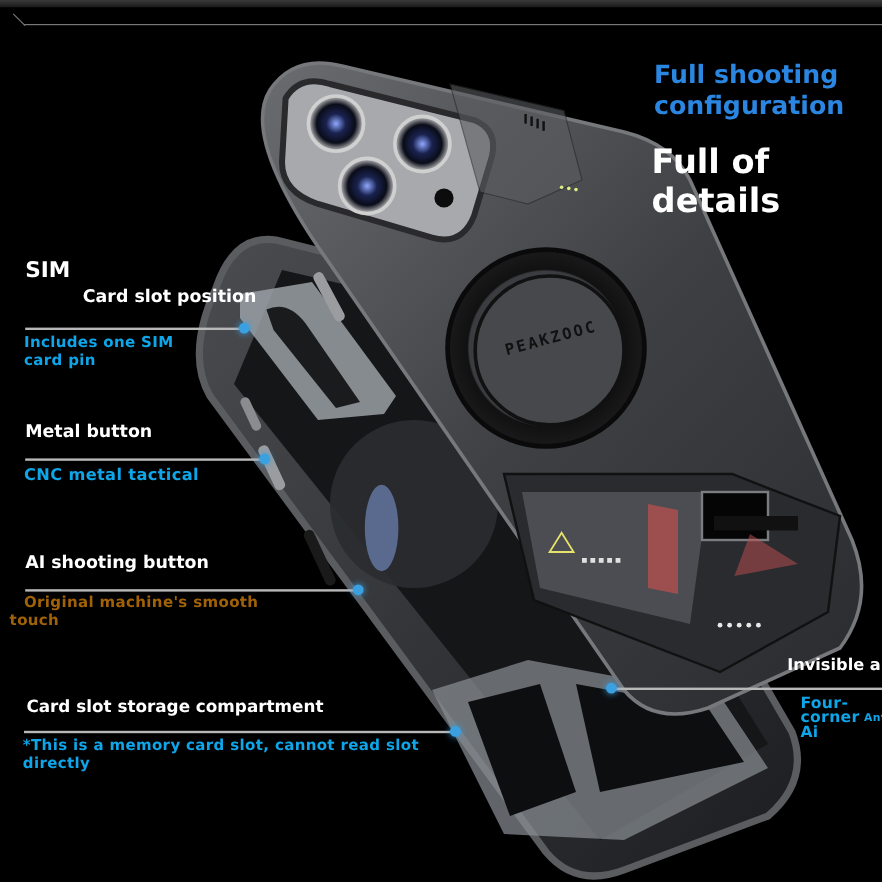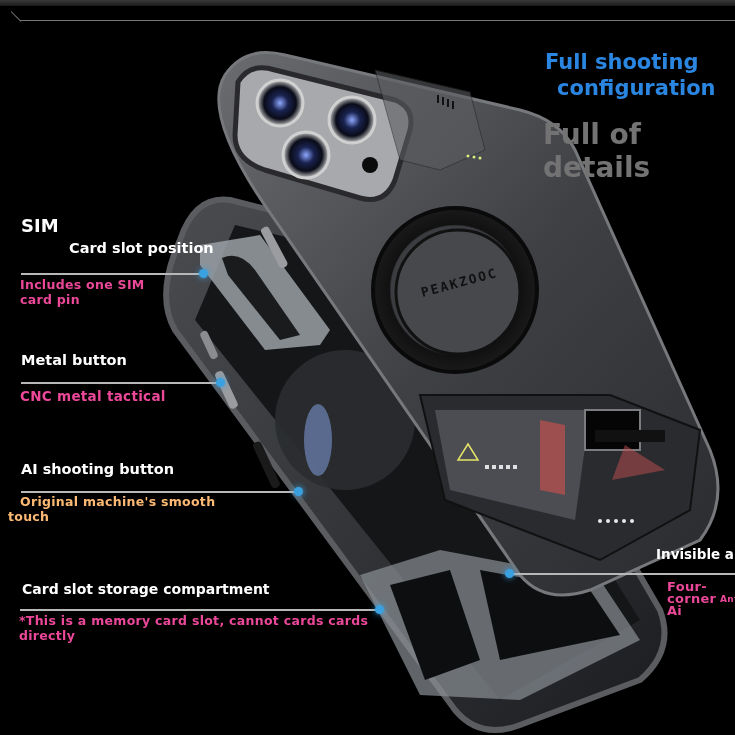--- a/index.html
+++ b/index.html
@@ -3,27 +3,27 @@
 <meta charset="utf-8">
 <style>
   html, body { margin:0; padding:0; background:#000; }
   body { width:735px; height:735px; position:relative; overflow:hidden; font-family:"DejaVu Sans", sans-serif; }
   .topbar { position:absolute; left:0; top:0; width:735px; height:6px; background:linear-gradient(#3a3a3a,#1a1a1a); }
   .topline { position:absolute; left:20px; top:20px; width:715px; height:1px; background:#777; }
   .topline-bevel { position:absolute; left:11px; top:11px; width:14px; height:1px; background:#777; transform:rotate(45deg); transform-origin:left; }
 
   .phone-wrap { position:absolute; left:0; top:0; width:735px; height:735px; }
   .label { position:absolute; color:#fff; font-weight:bold; white-space:nowrap; }
-  .sub { position:absolute; color:#ec4899; font-weight:bold; font-size:12.5px; line-height:15px; letter-spacing:0.3px; }
-  .sub.green { color:#fdba74; }
+  .sub { position:absolute; color:#0ea5e9; font-weight:bold; font-size:12.5px; line-height:15px; letter-spacing:0.3px; }
+  .sub.green { color:#a16207; }
   .leader { position:absolute; height:2px; background:#b8b8b8; }
   .dot { position:absolute; width:9px; height:9px; border-radius:50%; background:#3aa0e0; box-shadow:0 0 6px #3aa0e0; }
 
   .hl-blue { position:absolute; color:#2a86e0; font-weight:bold; font-size:21px; line-height:26px; }
-  .hl-white { position:absolute; color:#737373; font-weight:bold; font-size:28px; }
+  .hl-white { position:absolute; color:#ffffff; font-weight:bold; font-size:28px; }
 </style>
 </head>
 <body>
 
 <div class="topbar"></div>
 <div class="topline"></div>
 <div class="topline-bevel"></div>
 
 <svg class="phone-wrap" viewBox="0 0 735 735" xmlns="http://www.w3.org/2000/svg">
   <defs>
@@ -116,21 +116,21 @@
         <circle cx="632" cy="521" r="2"></circle>
       </g>
 
     <rect x="270" y="225" width="9" height="45" rx="4" fill="#9a9ca0" transform="rotate(-28 274 248)"></rect>
   </g>
 </svg>
 
 <div style="position:absolute;left:420px;top:275px;color:#111;font-weight:bold;font-size:13px;letter-spacing:2px;transform:rotate(-15deg);font-family:'DejaVu Sans Mono',monospace;">PEAKZOOC</div>
 
 <div class="hl-blue" style="left:545px;top:49px;">Full shooting</div>
-<div class="hl-blue" style="left:557px;top:75px;">configuration</div>
+<div class="hl-blue" style="left:545px;top:75px;">configuration</div>
 <div class="hl-white" style="left:543px;top:118px;">Full of details</div>
 
 <div class="label" style="left:21px;top:215px;font-size:18px;">SIM</div>
 <div class="label" style="left:21px;top:240px;font-size:14.5px;margin-left:48px;">Card slot position</div>
 <div class="leader" style="left:21px;top:273px;width:181px;"></div>
 <div class="dot" style="left:199px;top:269px;"></div>
 <div class="sub" style="left:20px;top:277px;">Includes one SIM</div>
 <div class="sub" style="left:20px;top:292px;">card pin</div>
 
 <div class="label" style="left:21px;top:352px;font-size:14.5px;">Metal button</div>
@@ -140,20 +140,20 @@
 
 <div class="label" style="left:21px;top:461px;font-size:14.5px;">AI shooting button</div>
 <div class="leader" style="left:21px;top:491px;width:276px;"></div>
 <div class="dot" style="left:294px;top:487px;"></div>
 <div class="sub green" style="left:20px;top:494px;">Original machine's smooth</div>
 <div class="sub green" style="left:8px;top:509px;">touch</div>
 
 <div class="label" style="left:22px;top:581px;font-size:14px;">Card slot storage compartment</div>
 <div class="leader" style="left:20px;top:609px;width:360px;"></div>
 <div class="dot" style="left:375px;top:605px;"></div>
-<div class="sub" style="left:19px;top:613px;">*This is a memory card slot, cannot cards cards</div>
+<div class="sub" style="left:19px;top:613px;">*This is a memory card slot, cannot read slot</div>
 <div class="sub" style="left:19px;top:628px;">directly</div>
 
 <div class="label" style="left:656px;top:546px;font-size:13.5px;">Invisible air</div>
 <div class="leader" style="left:510px;top:573px;width:225px;"></div>
 <div class="dot" style="left:505px;top:569px;"></div>
 <div class="sub" style="left:667px;top:581px;font-size:13px;line-height:12px;">Four-corner Ai</div>
 <div class="sub" style="left:720px;top:593px;font-size:9px;line-height:12px;">Ant</div>
 
 </body></html>

